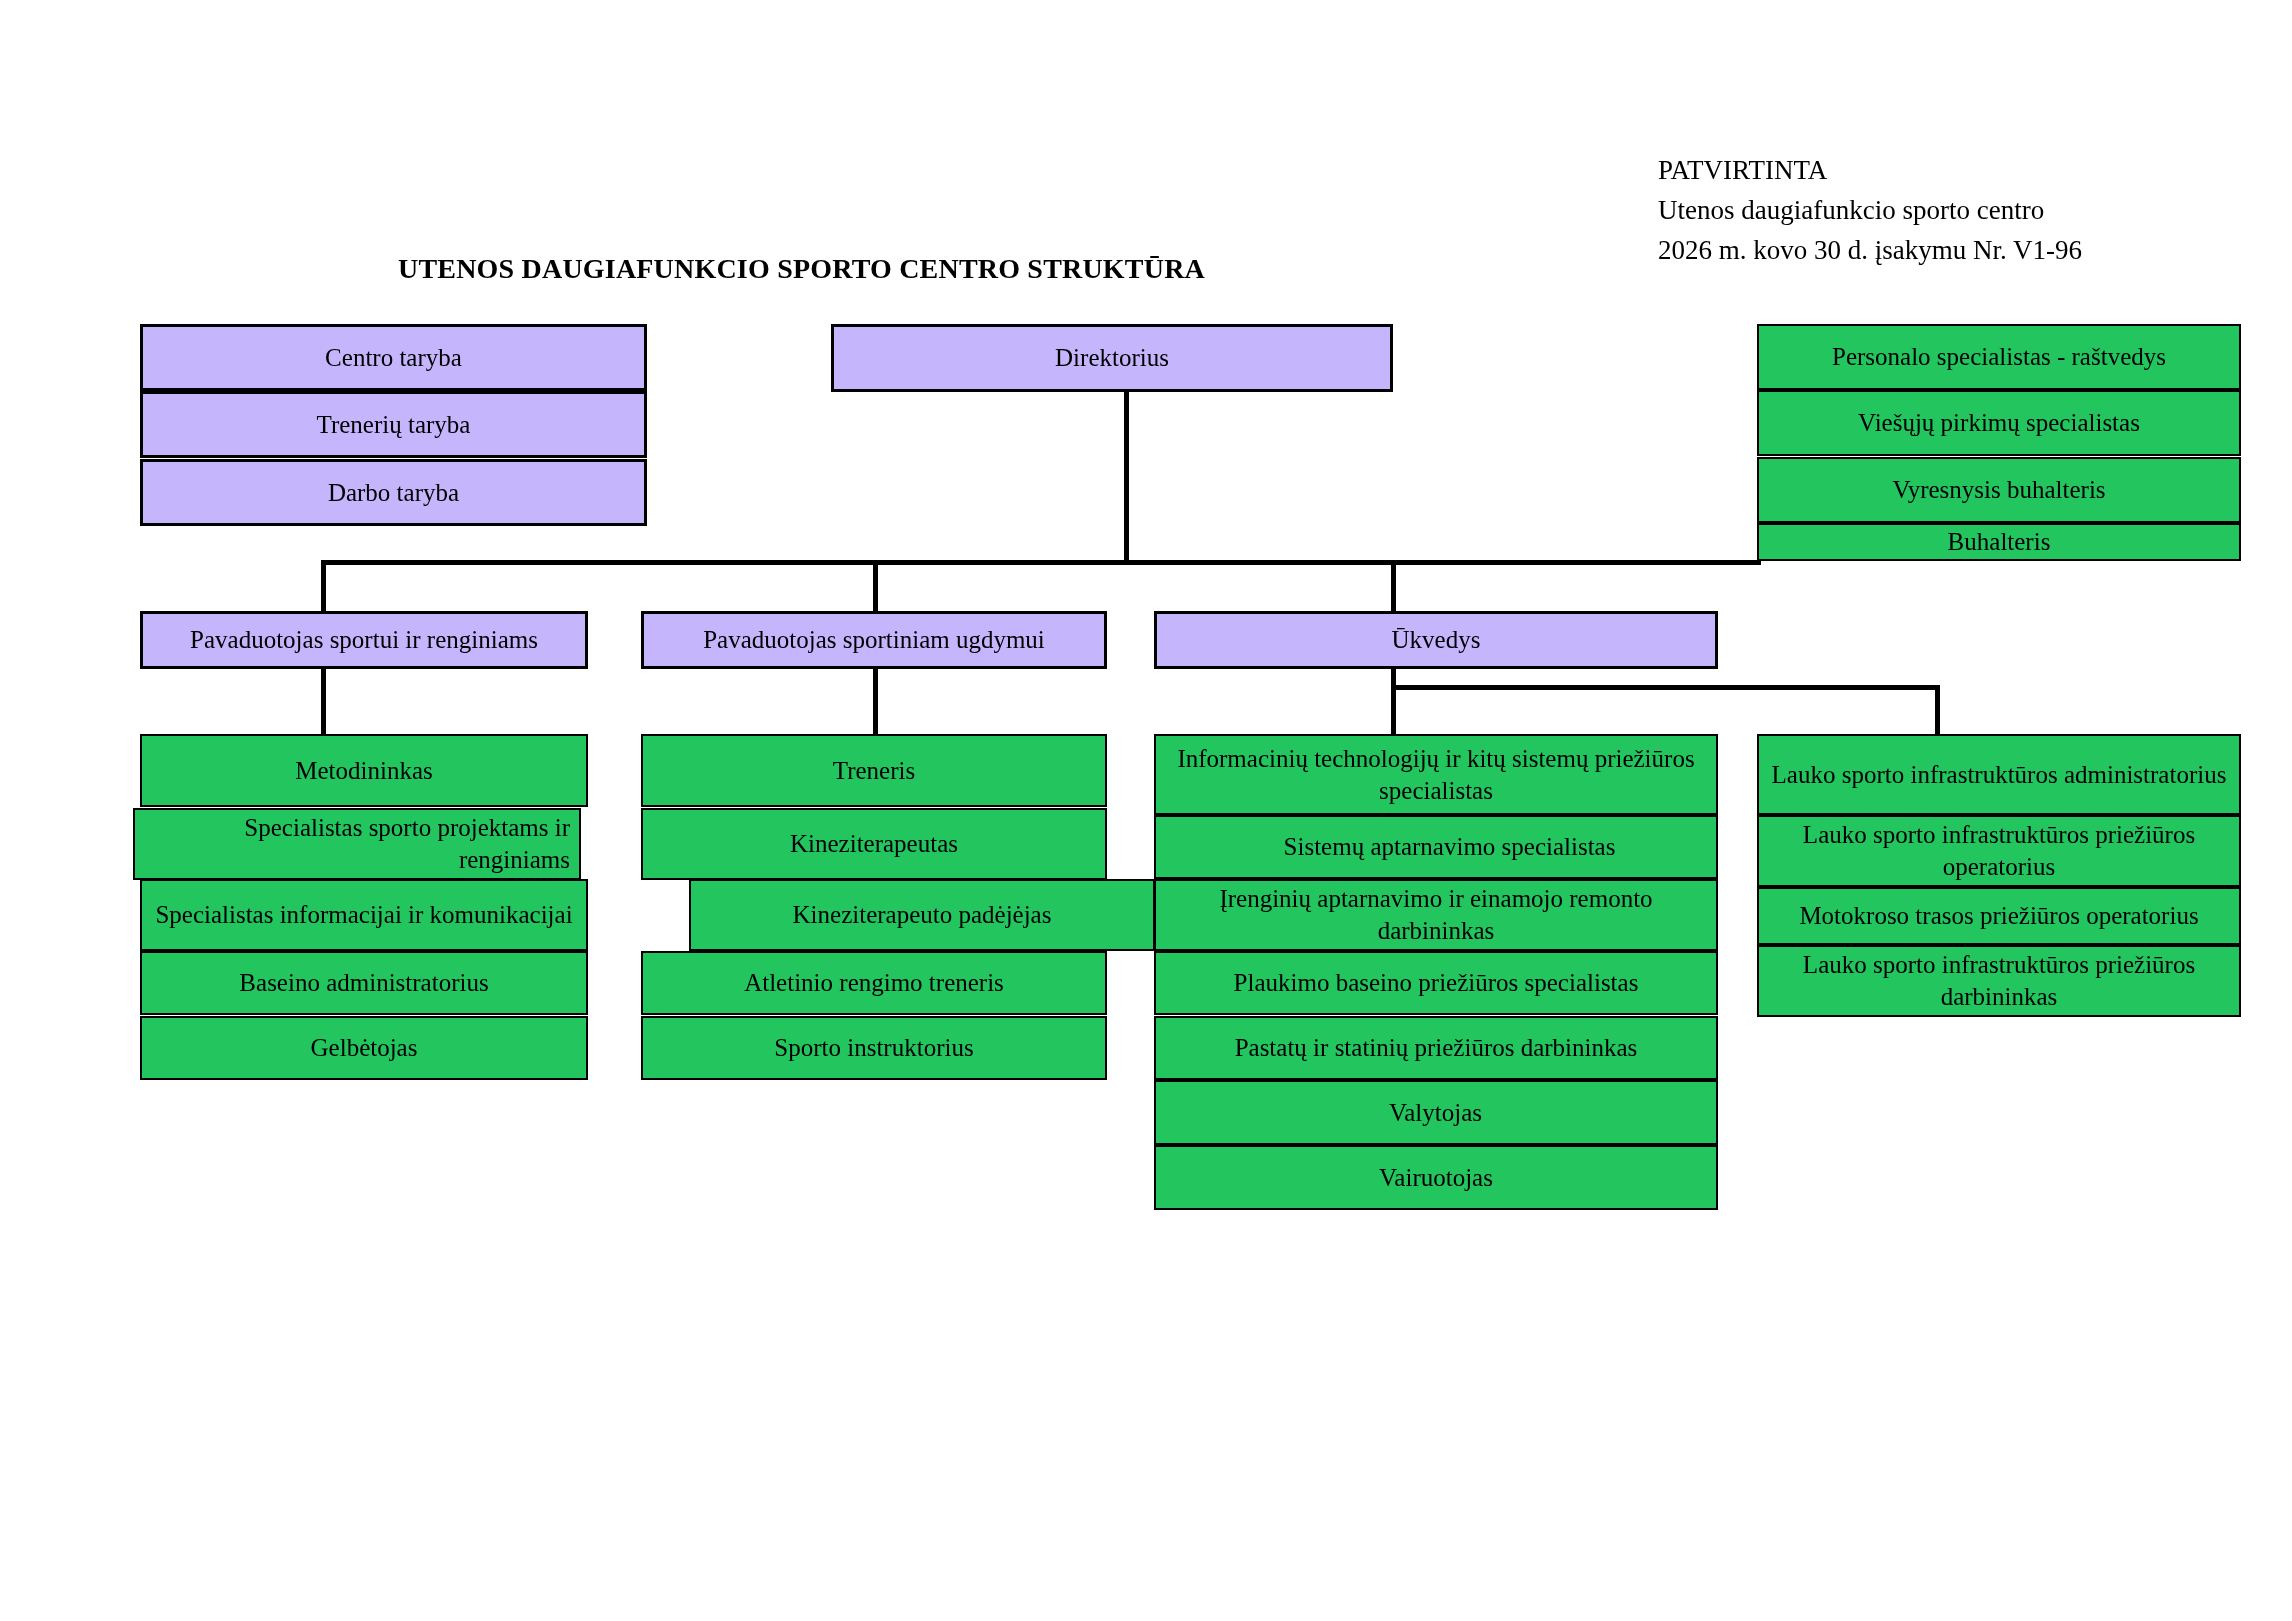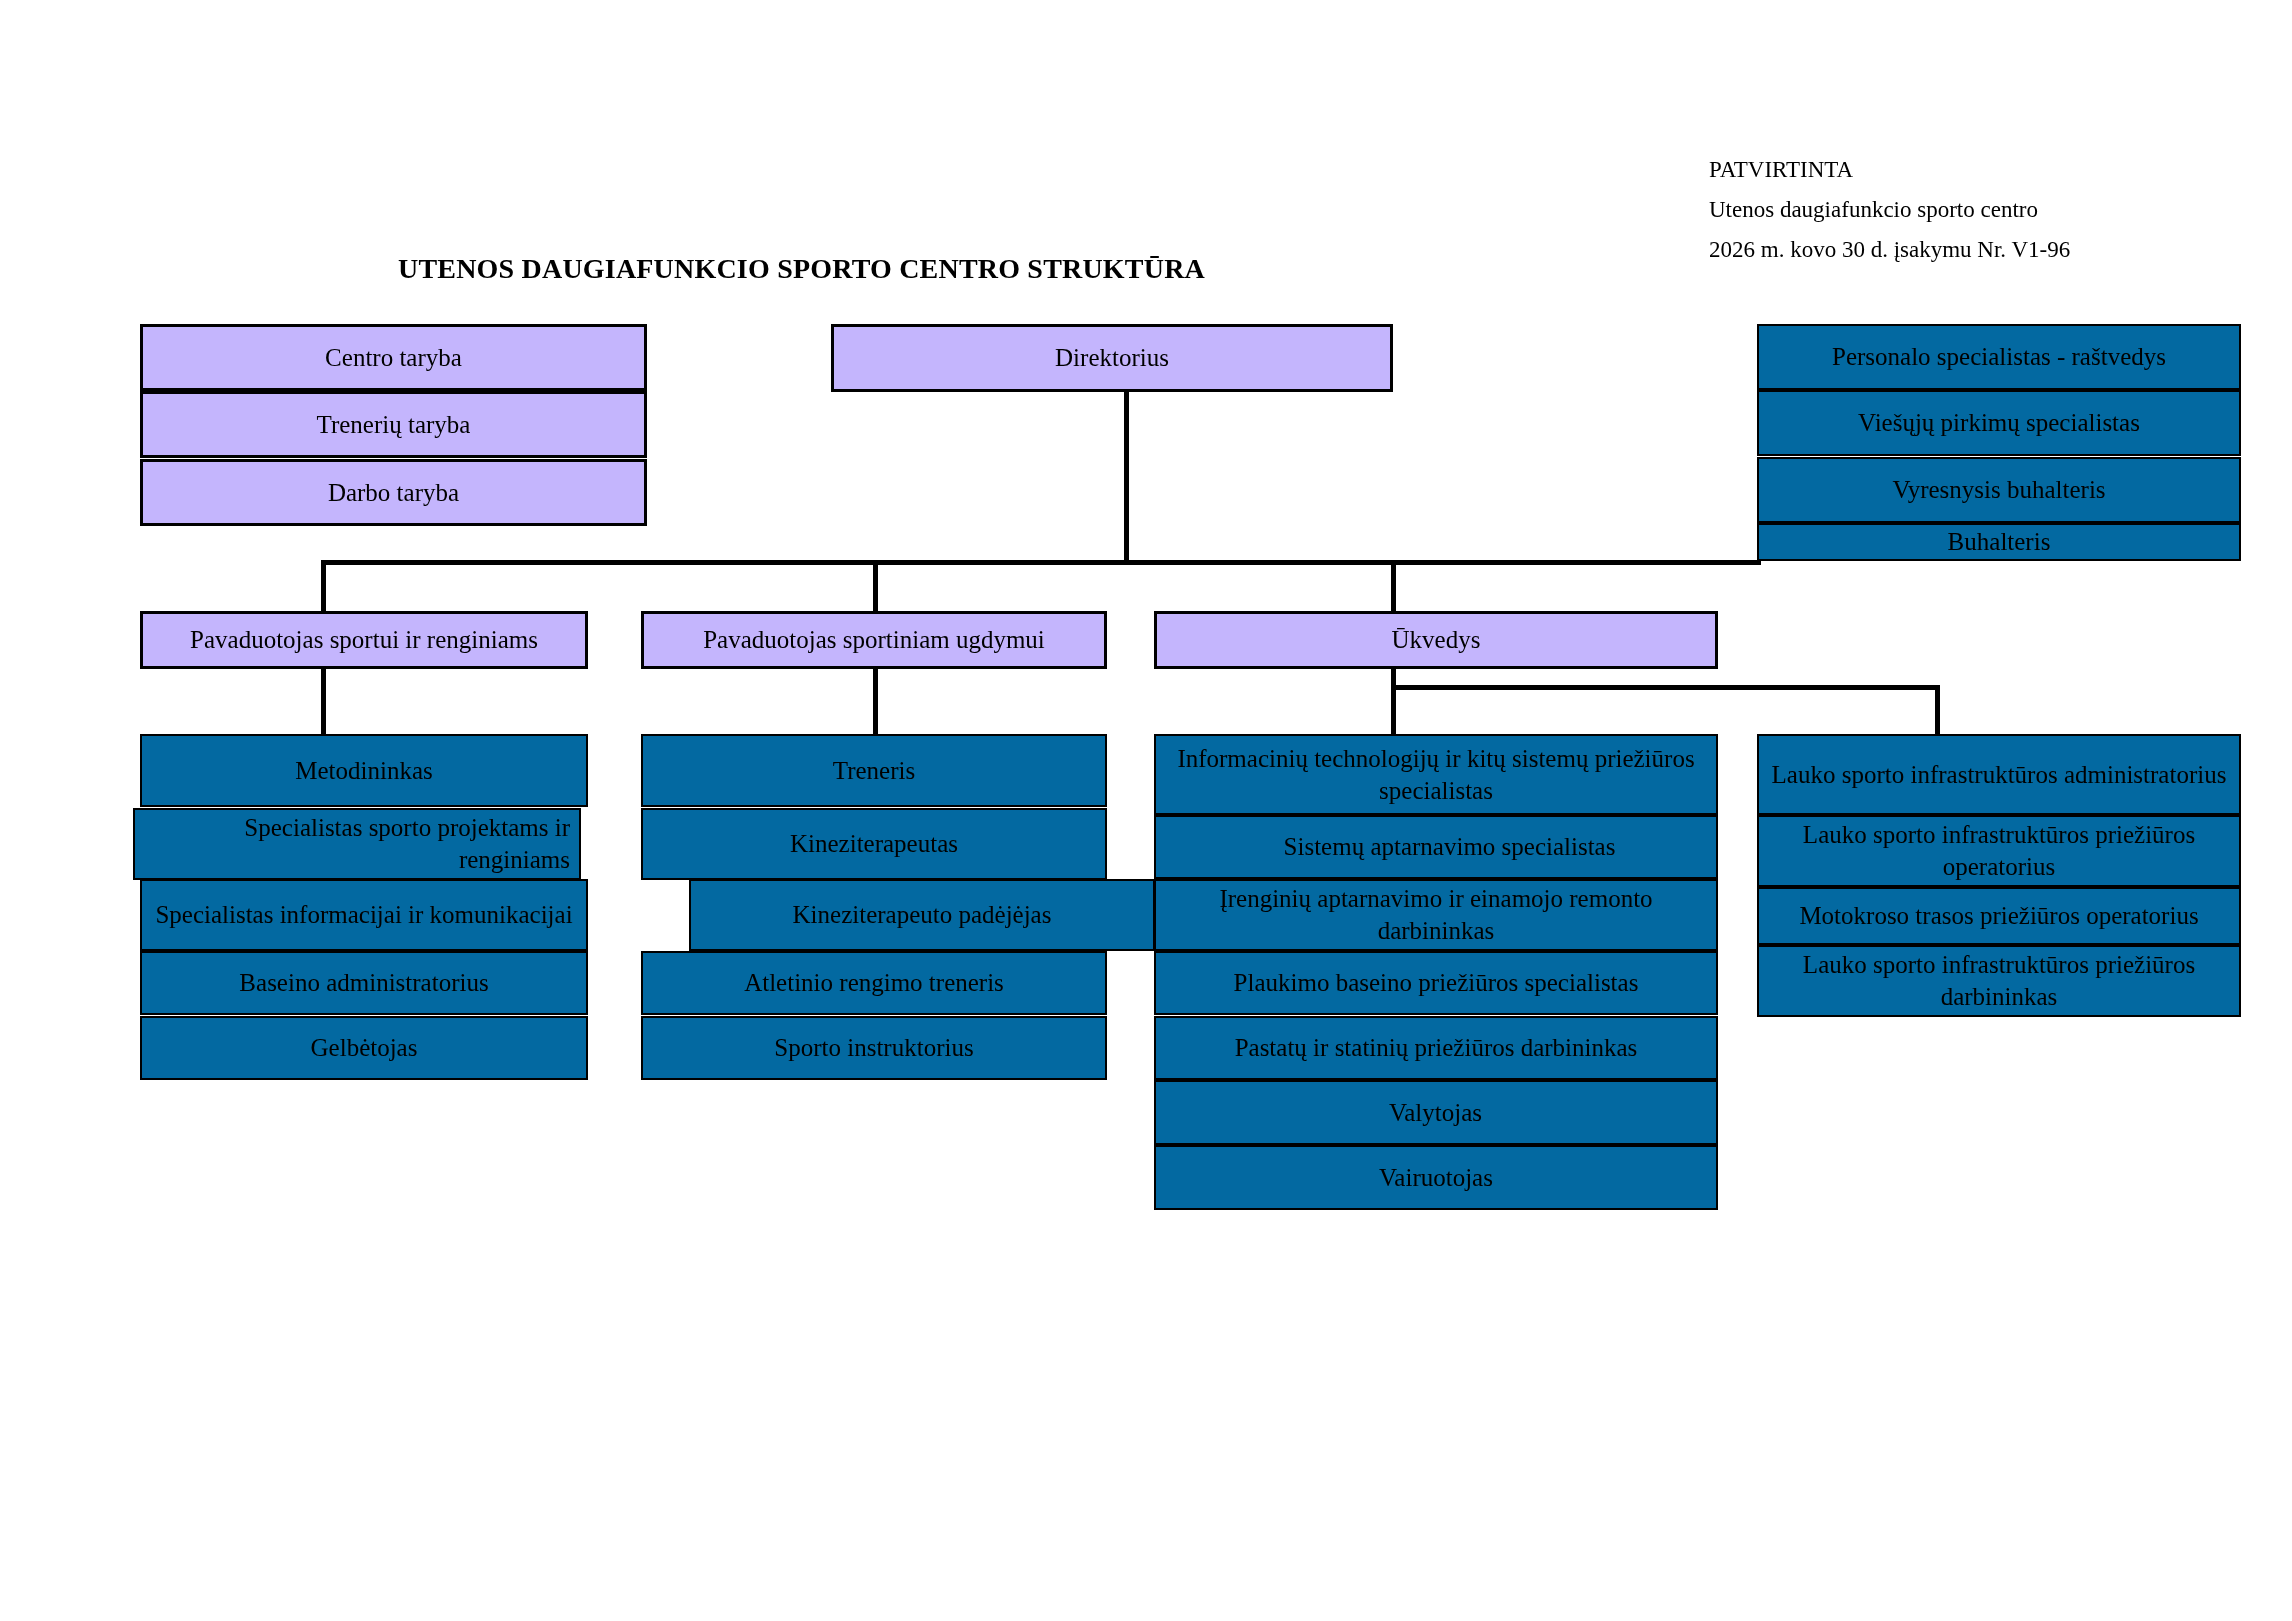--- a/index.html
+++ b/index.html
@@ -12,23 +12,23 @@
     width: 2293px;
     height: 1622px;
     background: #ffffff;
     font-family: "Liberation Serif", "DejaVu Serif", serif;
     overflow: hidden;
   }
 
   
   .approval {
     position: absolute;
-    left: 1709px;
+    left: 1658px;
     top: 150px;
-    font-size: 23px;
+    font-size: 27px;
     line-height: 40px;
     color: #000;
     white-space: nowrap;
   }
   .approval div { white-space: nowrap; }
 
   .chart-title {
     position: absolute;
     left: 0;
     top: 253px;
@@ -38,21 +38,21 @@
     font-weight: bold;
     letter-spacing: 0.2px;
     color: #000;
   }
 
   
   .box {
     position: absolute;
     box-sizing: border-box;
     border: 3.6px solid #000;
-    background: #0369a1;
+    background: #22c55e;
     display: flex;
     align-items: center;
     justify-content: center;
     text-align: center;
     font-size: 25px;
     line-height: 32px;
     color: #000;
     padding: 1.8px 9px;
   }
   .box.gray { background: #c4b5fd; }

